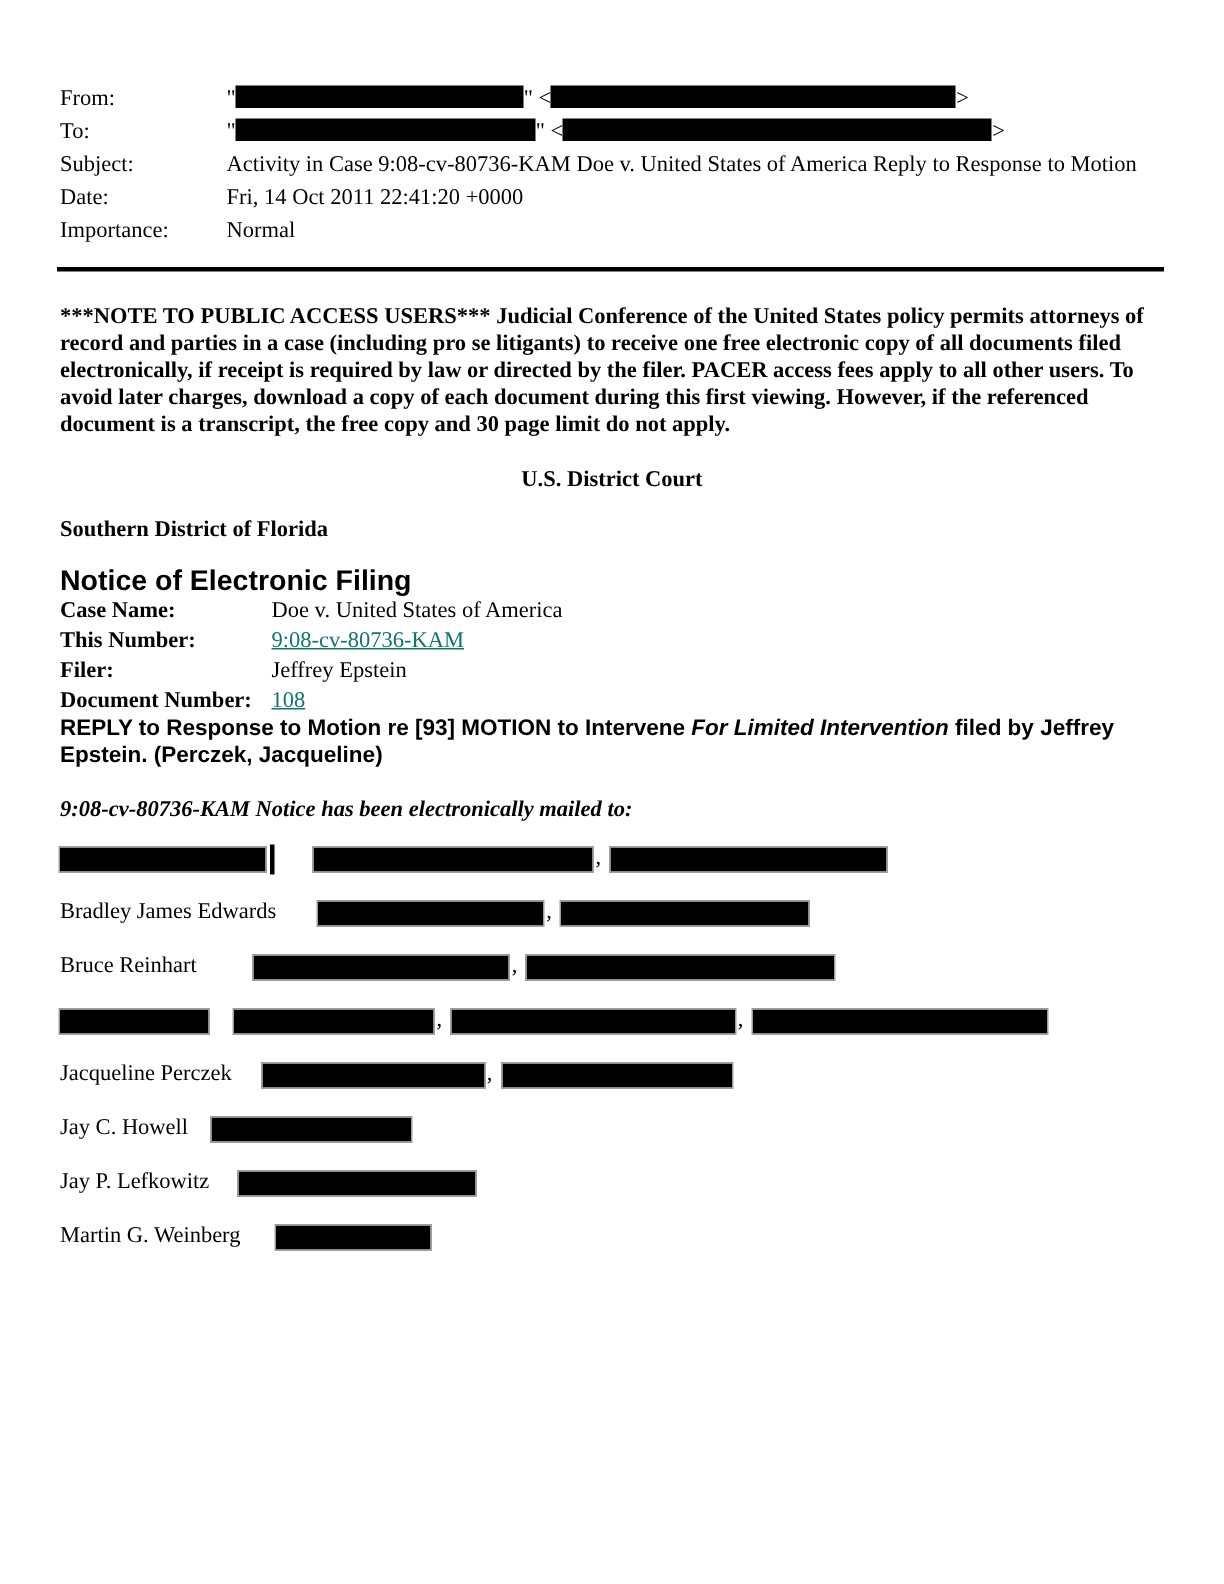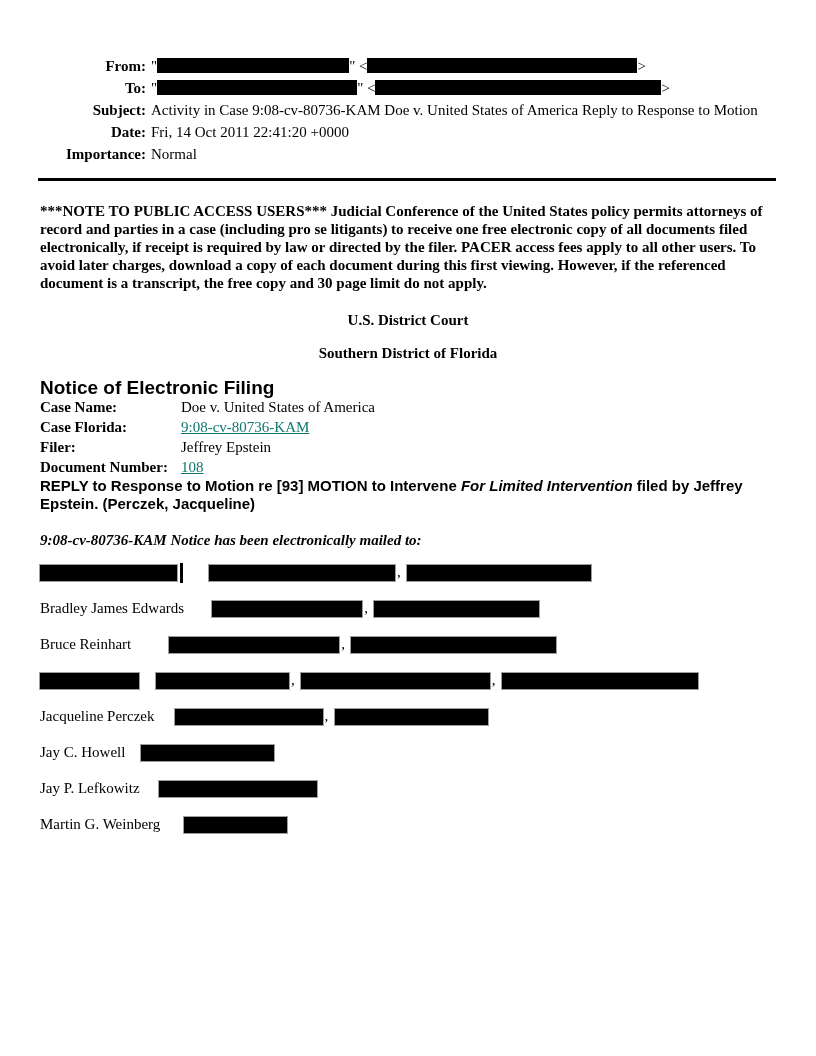--- a/index.html
+++ b/index.html
@@ -4,33 +4,33 @@
 <style>
   * { box-sizing: border-box; }
   html, body { margin: 0; padding: 0; background: #ffffff; }
   .page {
     width: 816px; height: 1056px; margin: 0 auto; background: #ffffff;
     font-family: "Liberation Serif", serif; font-size: 15px; color: #000;
     padding: 55px 40px 0 40px; overflow: hidden; position: relative;
   }
   
   .email-header { display: grid; grid-template-columns: 106px 1fr; column-gap: 5px; line-height: 22px; }
-  .eh-label { font-weight: bold; text-align: right; white-space: nowrap; }
+  .eh-label { font-weight: normal; white-space: nowrap; }
   .eh-value { text-align: left; }
   .redbar { display: inline-block; height: 15px; background: #000; vertical-align: -2px; }
   .w192 { width: 192px; } .w270 { width: 270px; } .w200 { width: 200px; } .w286 { width: 286px; }
   
   .rule { border: none; border-top: 3px solid #000; margin: 13px 0 0 -2px; width: 738px; }
   
   .notices { margin-top: 21px; font-weight: bold; line-height: 18px; }
   .red-note { color: #ff0000; margin: 0; }
   .black-note { margin: 0; }
   
   .court-name { text-align: center; font-weight: bold; margin: 20px 0 0; }
-  .court-district { text-align: center; font-weight: bold; margin: 16px 0 16px; }
+  .court-district { text-align: left; font-weight: bold; margin: 16px 0 16px; }
   .nef-heading { font-family: "Liberation Sans", sans-serif; font-weight: bold; font-size: 19px; margin: 16px 0 0; line-height: 19px; }
   
   .transaction { margin: 20px 0 0; line-height: 20px; }
   .case-info { margin: 0; }
   .case-row { display: grid; grid-template-columns: 141px 1fr; line-height: 20px; }
   .case-label { font-weight: bold; white-space: nowrap; }
   a.doc-link { color: #0f766e; text-decoration: underline; cursor: pointer; }
   
   .docket-label { font-weight: bold; margin: 15px 0 0; line-height: 18px; }
   .docket-text { font-family: "Liberation Sans", sans-serif; font-weight: bold; color: #000000; line-height: 18px; margin: 0; width: 720px; }
@@ -76,21 +76,21 @@
   <div class="court-district">Southern District of Florida</div>
   <div class="nef-heading">Notice of Electronic Filing</div>
 
 
   <div class="case-info">
     <div class="case-row">
       <span class="case-label">Case Name:</span>
       <span>Doe v. United States of America</span>
     </div>
     <div class="case-row">
-      <span class="case-label">Case Florida:</span>
+      <span class="case-label">This Number:</span>
       <span><a class="doc-link">9:08-cv-80736-KAM</a></span>
     </div>
     <div class="case-row">
       <span class="case-label">Filer:</span>
       <span>Jeffrey Epstein</span>
     </div>
     <div class="case-row">
       <span class="case-label">Document Number:</span>
       <span><a class="doc-link">108</a></span>
     </div>

